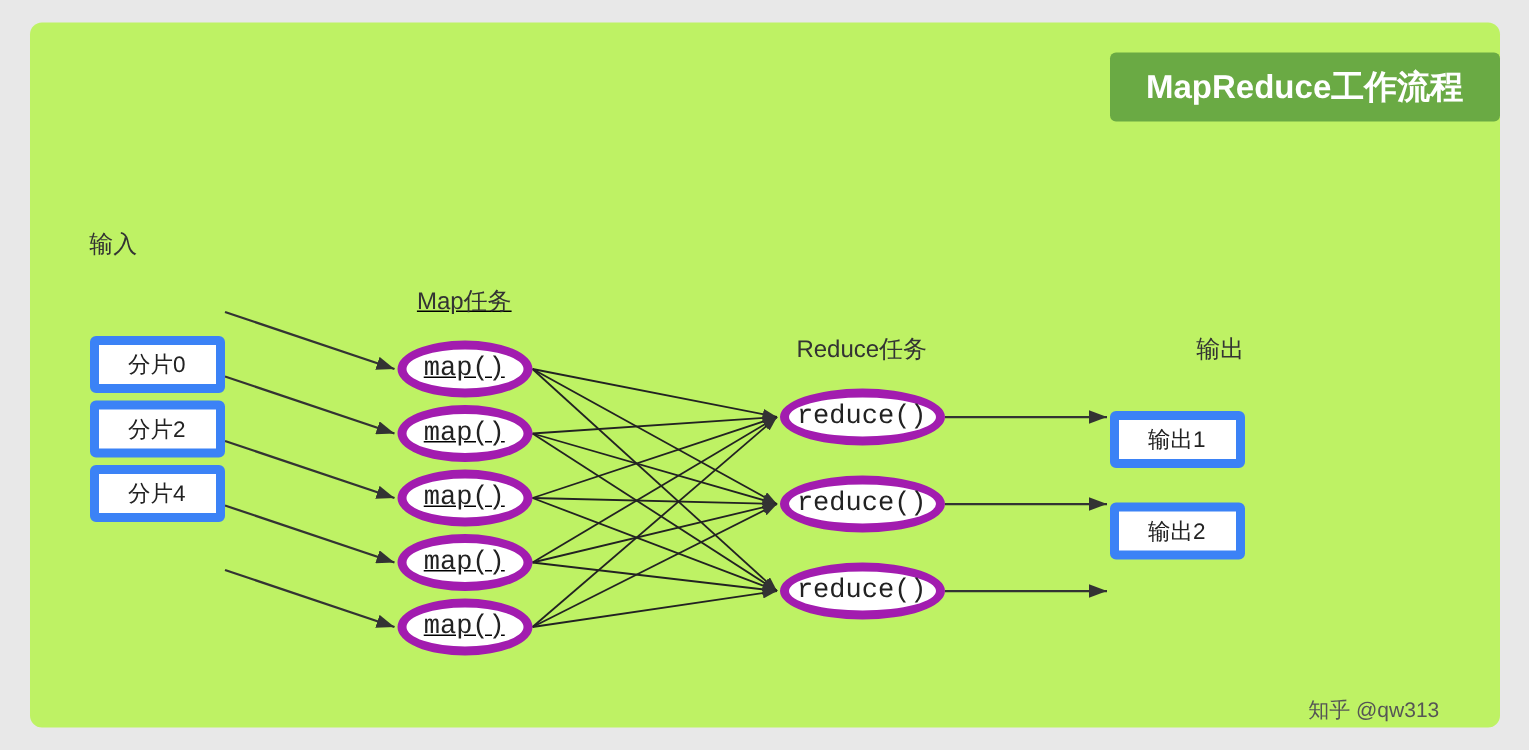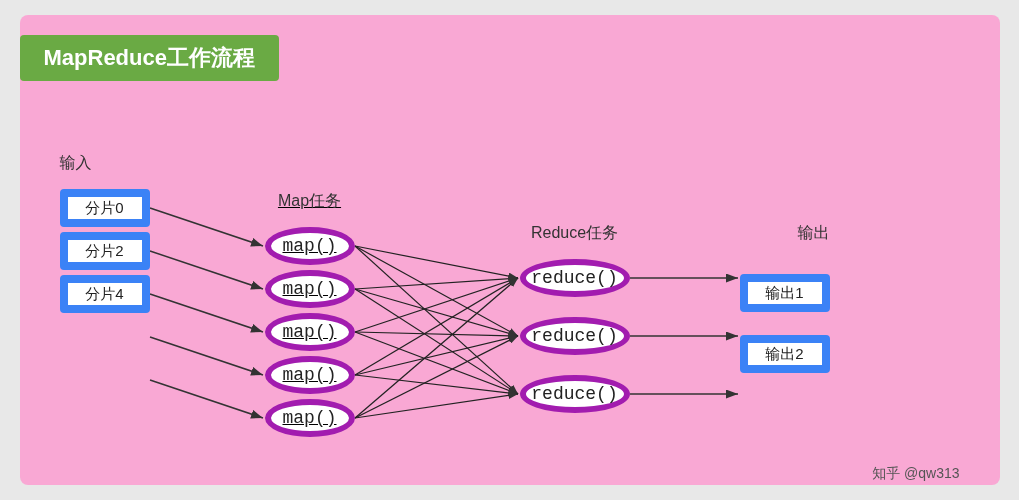--- a/index.html
+++ b/index.html
@@ -9,28 +9,28 @@
       font-family: 'Arial', sans-serif;
       width: 1019px;
       height: 500px;
       display: flex;
       align-items: center;
       justify-content: center;
       overflow: hidden;
     }
 
     .diagram-container {
-      background: #f9a8d4;
+      background: #bef264;
       width: 980px;
       height: 470px;
       border-radius: 8px;
       position: relative;
       display: flex;
       flex-direction: column;
-      align-items: flex-start;
+      align-items: flex-end;
     }
 
     .title-box {
       margin-top: 20px;
       background: #6aaa44;
       color: white;
       font-size: 22px;
       font-weight: bold;
       padding: 8px 24px;
       border-radius: 4px;
@@ -52,27 +52,27 @@
       position: relative;
     }
 
     .column-header {
       font-size: 16px;
       color: #333;
       margin-bottom: 10px;
       white-space: nowrap;
     }
 
-    .col-input { width: 120px; align-items: flex-start; margin-left: 20px; }
+    .col-input { width: 120px; align-items: flex-start; margin-left: 20px; gap: 35px; }
     .col-map { width: 140px; align-items: center; margin-left: 30px; }
     .col-reduce { width: 150px; align-items: center; margin-left: 60px; }
     .col-output { width: 120px; align-items: flex-end; margin-left: 30px; }
 
     .rect-node {
-      border: 8px solid #3b82f6;
+      border: 6px solid #3b82f6;
       background: white;
       border-radius: 4px;
       width: 90px;
       height: 38px;
       display: flex;
       align-items: center;
       justify-content: center;
       font-size: 15px;
       color: #222;
       margin: 5px 0;

